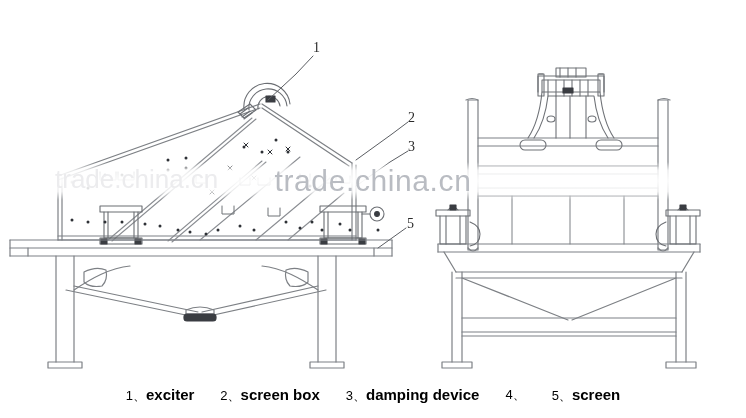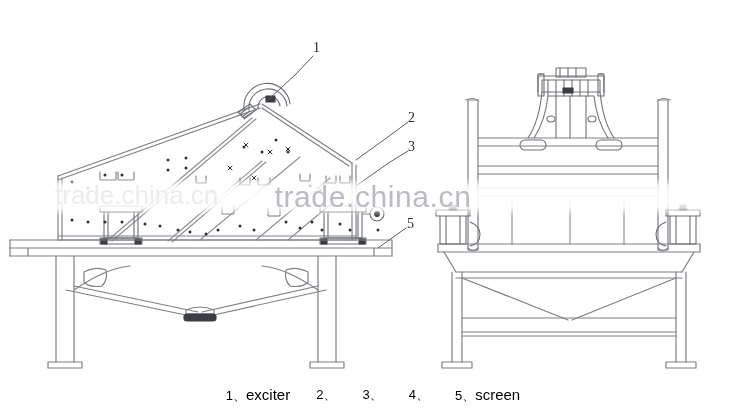--- a/index.html
+++ b/index.html
@@ -6,21 +6,21 @@
   body{
     width:746px;height:418px;position:relative;overflow:hidden;
     font-family:"Liberation Sans","DejaVu Sans",sans-serif;
     background:#ffffff;
   }
   #stage{position:absolute;inset:0;width:746px;height:418px;}
   svg.dwg{position:absolute;left:0;top:0;width:746px;height:418px;display:block;}
 
   
   #wm-band{
-    position:absolute;left:0;top:178px;width:656px;height:38px;
+    position:absolute;left:0;top:162px;width:656px;height:38px;
     pointer-events:none;
   }
   #wm-haze{
     position:absolute;left:0;top:0;width:746px;height:38px;
     background:linear-gradient(to bottom,
        rgba(255,255,255,0) 0%,
        rgba(255,255,255,.82) 22%,
        rgba(255,255,255,.95) 50%,
        rgba(255,255,255,.82) 78%,
        rgba(255,255,255,0) 100%);
@@ -50,21 +50,21 @@
     position:absolute;left:0;top:380px;width:746px;height:30px;
     display:flex;align-items:center;justify-content:center;
   }
   .legend-item{
     display:flex;align-items:baseline;color:#000;
     font-family:"Liberation Sans","DejaVu Sans",sans-serif;
     font-weight:bold;font-size:15px;white-space:nowrap;
   }
   .legend-num{font-weight:normal;font-size:13px;margin-right:0px;}
   .legend-sep{display:inline-block;width:26px;}
-  .legend-label{font-weight:normal;}
+  .legend-label{font-weight:bold;}
 </style>
 </head>
 <body>
 
 <div id="stage">
 
   <svg class="dwg" viewBox="0 0 746 418">
     <defs>
       <g id="bolt">
           <circle r="1.6" fill="#2e3136"></circle>
@@ -349,24 +349,26 @@
   <div class="callout" style="left:407px;top:217px;">5</div>
 
   <div id="legend">
     <div class="legend-item">
       <span class="legend-num">1、</span>
       <span class="legend-label">exciter</span>
     </div>
     <span class="legend-sep"></span>
     <div class="legend-item">
       <span class="legend-num">2、</span>
+      <span class="legend-label">screen box</span>
     </div>
     <span class="legend-sep"></span>
     <div class="legend-item">
       <span class="legend-num">3、</span>
+      <span class="legend-label">damping device</span>
     </div>
     <span class="legend-sep"></span>
     <div class="legend-item">
       <span class="legend-num">4、</span>
     </div>
     <span class="legend-sep"></span>
     <div class="legend-item">
       <span class="legend-num">5、</span>
       <span class="legend-label">screen</span>
     </div>

